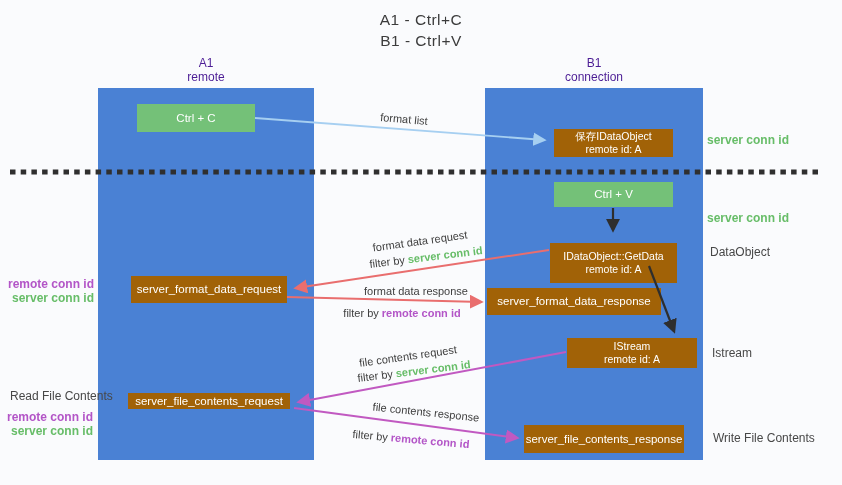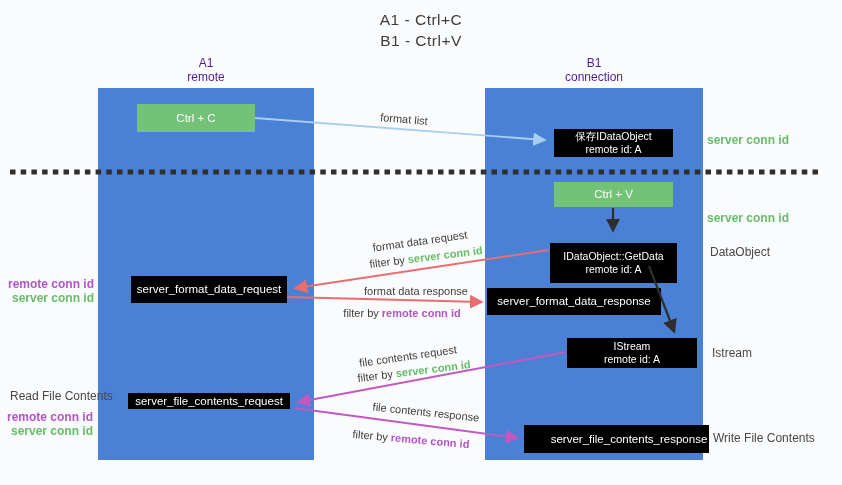--- a/index.html
+++ b/index.html
@@ -10,21 +10,21 @@
          font-size:15.5px;line-height:21px;color:#3c3c3c;letter-spacing:.5px;}
 
   .lane-header{position:absolute;top:57px;text-align:center;font-size:12px;
                line-height:13.5px;color:#4c1d95;}
   .lane{position:absolute;top:88px;height:372px;background:#4a81d4;}
 
   .node{position:absolute;display:flex;flex-direction:column;align-items:center;
         justify-content:center;color:#ffffff;text-align:center;font-size:11.5px;
         line-height:13px;white-space:nowrap;}
   .node.green{background:#74c178;}
-  .node.orange{background:#000000;}
+  .node.orange{background:#a16207;}
   .node .sub{font-size:10.5px;}
 
   .elabel{position:absolute;font-size:11px;color:#3e3e3e;white-space:nowrap;
           transform-origin:center center;}
   .center{transform:translate(-50%,-50%);}
   .bold-green{color:#67bd68;font-weight:bold;margin-left:3px;}
   .bold-purple{color:#b355c7;font-weight:bold;margin-left:3px;}
 
   .side{position:absolute;font-size:12px;line-height:14px;color:#474747;white-space:nowrap;}
   .side.green{color:#67bd68;font-weight:bold;}
@@ -83,21 +83,21 @@
 
   <div class="node orange" style="left:567px;top:338px;width:130px;height:30px;">
     <span class="sub">IStream</span>
     <span class="sub">remote id: A</span>
   </div>
 
   <div class="node orange" style="left:128px;top:393px;width:162px;height:16px;">
     <span>server_file_contents_request</span>
   </div>
 
-  <div class="node orange" style="left:524px;top:425px;width:160px;height:28px;padding-left:25px;">
+  <div class="node orange" style="left:524px;top:425px;width:160px;height:28px;">
     <span>server_file_contents_response</span>
   </div>
 
   <svg class="overlay" width="842" height="485" viewBox="0 0 842 485">
     <defs>
       <marker id="m-blue" viewBox="0 0 10 10" refX="8" refY="5" markerWidth="7.5" markerHeight="7.5" orient="auto">
         <path d="M0,0 L10,5 L0,10 z" fill="#a6cff1"></path>
       </marker>
       <marker id="m-black" viewBox="0 0 10 10" refX="8" refY="5" markerWidth="6.5" markerHeight="6.5" orient="auto">
         <path d="M0,0 L10,5 L0,10 z" fill="#2e2e2e"></path>

